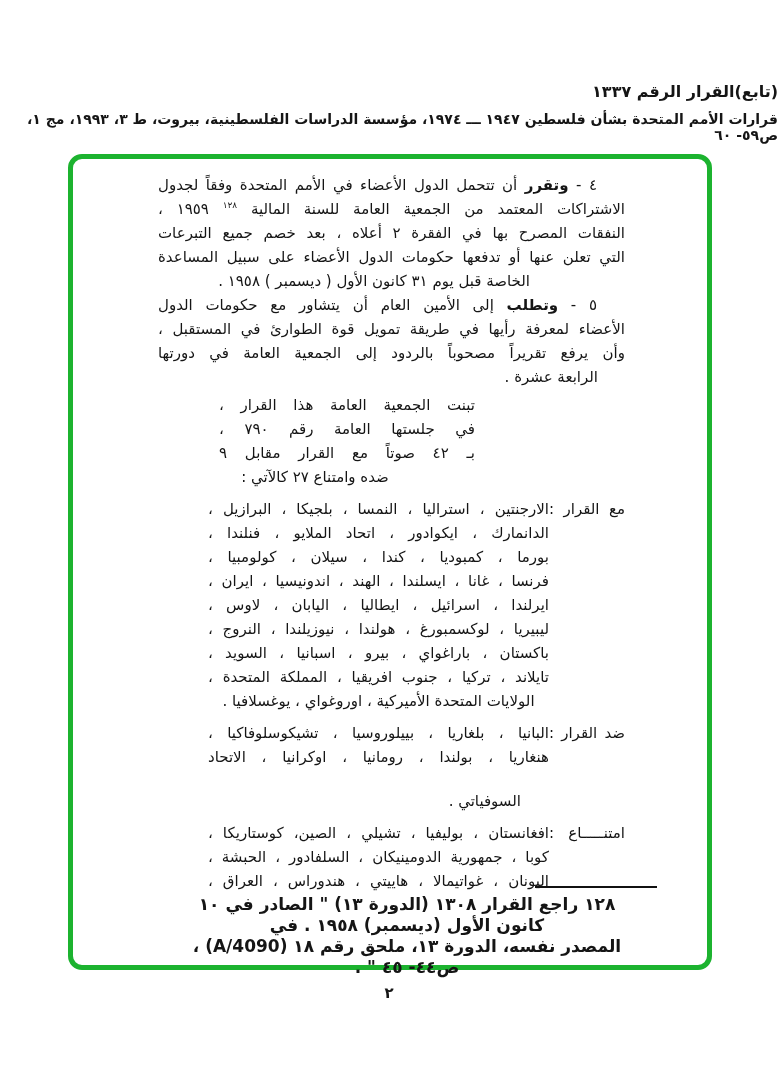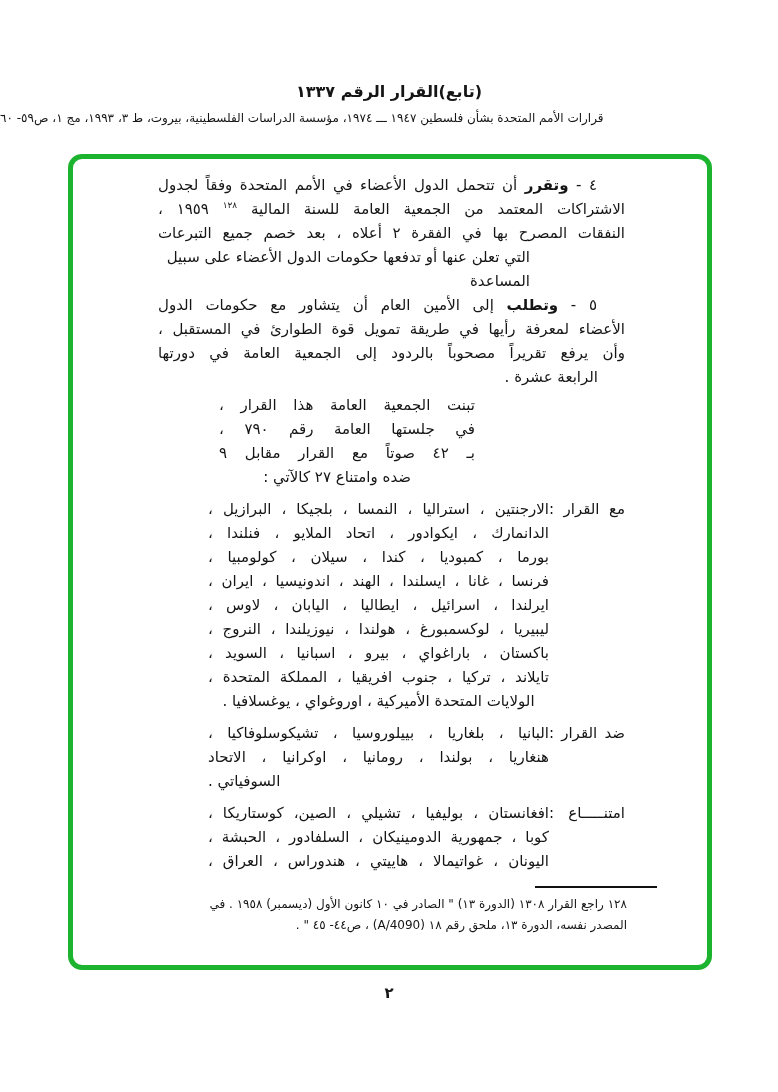--- a/index.html
+++ b/index.html
@@ -2,26 +2,26 @@
 <html lang="ar" dir="rtl"><head>
 <meta charset="utf-8">
 <style>
   html,body{margin:0;padding:0;}
   body{
     width:778px;height:1092px;position:relative;background:#ffffff;
     font-family:"DejaVu Sans", sans-serif;color:#151515;overflow:hidden;
   }
   
   .title{
-    position:absolute;top:82px;left:0;right:0;text-align:center;
+    position:absolute;top:82px;left:0;right:0;
     font-size:16px;font-weight:bold;letter-spacing:0;
   }
   .citation{
-    position:absolute;top:111px;left:0;right:0;text-align:left;
-    font-size:12px;font-weight:normal;
+    position:absolute;top:111px;left:0;right:0;text-align:right;
+    font-size:14px;font-weight:bold;
   }
   
   .frame{
     position:absolute;left:68px;top:154px;width:644px;height:816px;
     box-sizing:border-box;border:5px solid #1cb32f;border-radius:14px;
     background:#fff;
   }
   .content{
     position:absolute;top:0;left:0;right:0;
     padding:14px 82px 0 85px;direction:rtl;
@@ -29,31 +29,31 @@
   }
   .line{text-align:justify;text-align-last:justify;}
   .indent{text-indent:28px;}
   .b{font-weight:bold;}
   sup.fn{font-size:9px;vertical-align:super;line-height:0;}
   
   .para4-rest > .line:last-child{text-align:right;text-align-last:auto;margin-right:95px;}
   .para5-rest > .line:last-child{text-align:right;text-align-last:auto;margin-right:27px;}
   
   .adoption{width:256px;margin-right:150px;margin-top:4px;}
-  .adoption > .line:last-child{text-align:right;text-align-last:auto;margin-right:64px;}
+  .adoption > .line:last-child{text-align:center;text-align-last:auto;margin-right:64px;}
   
   .vote{display:flex;margin-top:8px;}
   .vlabel{flex:0 0 76px;width:76px;text-align:justify;text-align-last:justify;}
   .vbody{flex:1;padding-left:50px;}
   .votewith > .line:last-child{text-align:center;text-align-last:auto;}
-  .against  > .line:last-child{text-align:left;text-align-last:auto;margin-right:28px;}
+  .against  > .line:last-child{text-align:right;text-align-last:auto;margin-right:28px;margin-top:20px;}
   
   .footnote{
     position:absolute;top:727px;right:50px;width:470px;direction:rtl;
-    font-size:12px;font-weight:normal;line-height:21px;text-align:right;
+    font-size:17px;font-weight:bold;line-height:21px;text-align:center;
   }
   .rule{width:122px;height:2px;background:#111;margin-bottom:6px;}
   .fline1{margin-right:30px;}
   .fline2{margin-right:30px;}
   
   .pageno{
     position:absolute;top:984px;left:0;right:0;text-align:center;
     font-size:15px;font-weight:bold;
   }
 </style>
@@ -65,20 +65,21 @@
 
 <div class="frame" style="border-color: rgb(28, 179, 47); padding-left: 48px;">
   <div class="content">
 
     <div class="para">
       <div class="line indent"><span>٤ -</span> <span class="b">وتقرر</span> <span>أن تتحمل الدول الأعضاء في الأمم المتحدة وفقاً لجدول</span></div>
       <div class="line"><span>الاشتراكات المعتمد من الجمعية العامة للسنة المالية</span> <sup class="fn">١٢٨</sup> <span>١٩٥٩ ،</span></div>
       <div class="rep para4-rest">
           <div class="line">النفقات المصرح بها في الفقرة ٢ أعلاه ، بعد خصم جميع التبرعات</div>
           <div class="line">التي تعلن عنها أو تدفعها حكومات الدول الأعضاء على سبيل المساعدة</div>
+          <div class="line">الخاصة قبل يوم ٣١ كانون الأول ( ديسمبر ) ١٩٥٨ .</div>
         </div>
     </div>
 
     <div class="para">
       <div class="line indent"><span>٥ -</span> <span class="b">وتطلب</span> <span>إلى الأمين العام أن يتشاور مع حكومات الدول</span></div>
       <div class="rep para5-rest">
           <div class="line">الأعضاء لمعرفة رأيها في طريقة تمويل قوة الطوارئ في المستقبل ،</div>
           <div class="line">وأن يرفع تقريراً مصحوباً بالردود إلى الجمعية العامة في دورتها</div>
           <div class="line">الرابعة عشرة .</div>
         </div>

